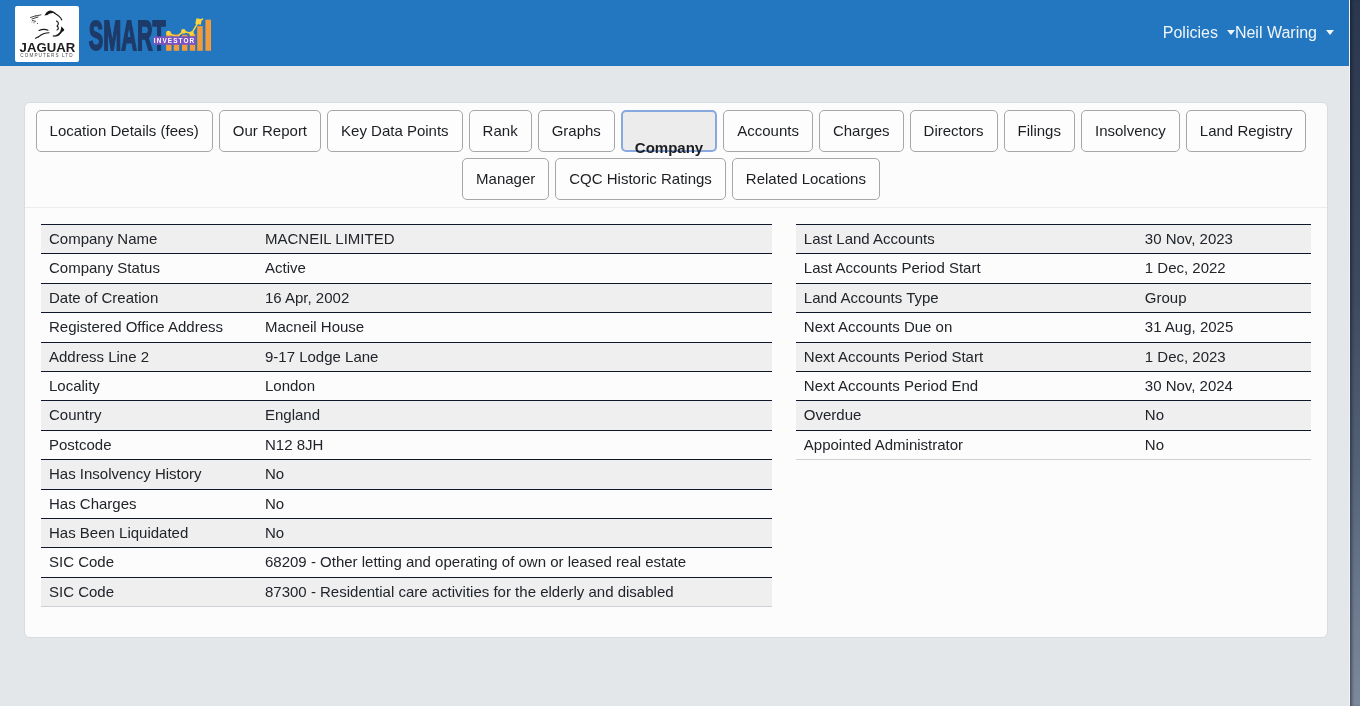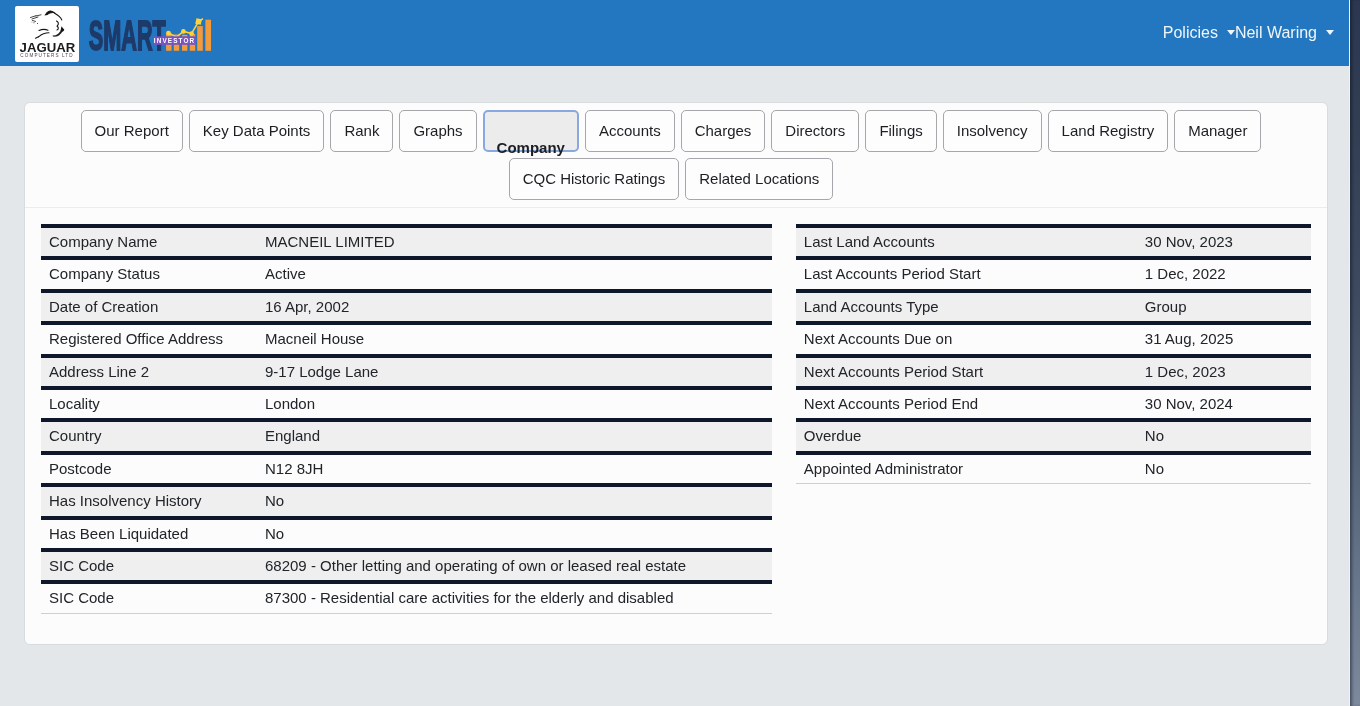--- a/index.html
+++ b/index.html
@@ -22,21 +22,21 @@
 .tabs { display:flex; flex-wrap:wrap; justify-content:center; gap:6px 6px; }
 .tab { height:42px; line-height:40px; padding:0 13px; background:#fdfdfe; border:1px solid #a6a6ab;
   border-radius:5px; font-size:15px; color:#1c1e21; white-space:nowrap; }
 .tab.active { background:#ececed; border:2px solid #88a9e0; line-height:38px; padding:17px 12px; font-weight:bold; }
 .card-body { padding:16px; }
 h3 { font-size:25px; font-weight:bold; color:#212529; margin:-2px 0 6.5px; letter-spacing:.2px; }
 .row { display:flex; margin:0 -12px; }
 .col7 { width:58.333%; padding:0 12px; }
 .col5 { width:41.667%; padding:0 12px; }
 table { width:100%; border-collapse:collapse; border-bottom:1px solid #ccd0d4; margin-bottom:14px; }
-td { font-size:15px; line-height:20.4px; padding:4px 8px; border-top:4px solid #0f172a; vertical-align:top; }
+td { font-size:15px; line-height:20.4px; padding:4px 8px; border-top:1px solid #0f172a; vertical-align:top; }
 tr:nth-child(odd) td { background:#efeff0; }
 .lt td:first-child { width:216px; }
 .rt td:first-child { width:341px; }
 </style>
 </head>
 <body>
 <div class="sbar"></div>
 <div class="page">
 <div class="navbar">
   <svg width="200" height="58" viewBox="0 0 200 58" style="display:block;">
@@ -81,20 +81,21 @@
     <text x="159.5" y="38.9" font-size="6.4" font-weight="bold" fill="#ffffff" text-anchor="middle" letter-spacing="1.1">INVESTOR</text>
   </svg>
   <div class="nav-right">
     <div class="nav-link">Policies<span class="caret"></span></div>
     <div class="nav-link">Neil Waring<span class="caret"></span></div>
   </div>
 </div>
 <div class="card">
   <div class="card-header">
     <div class="tabs">
+      <div class="tab">Location Details (fees)</div>
       <div class="tab">Our Report</div>
       <div class="tab">Key Data Points</div>
       <div class="tab">Rank</div>
       <div class="tab">Graphs</div>
       <div class="tab active">Company</div>
       <div class="tab">Accounts</div>
       <div class="tab">Charges</div>
       <div class="tab">Directors</div>
       <div class="tab">Filings</div>
       <div class="tab">Insolvency</div>
@@ -139,20 +140,24 @@
                 </tr>
           <tr>
                   <td>Postcode</td>
                   <td>N12 8JH</td>
                 </tr>
           <tr>
                   <td>Has Insolvency History</td>
                   <td>No</td>
                 </tr>
           <tr>
+                  <td>Has Charges</td>
+                  <td>No</td>
+                </tr>
+          <tr>
                   <td>Has Been Liquidated</td>
                   <td>No</td>
                 </tr>
           <tr>
                   <td>SIC Code</td>
                   <td>68209 - Other letting and operating of own or leased real estate</td>
                 </tr>
           <tr>
                   <td>SIC Code</td>
                   <td>87300 - Residential care activities for the elderly and disabled</td>

